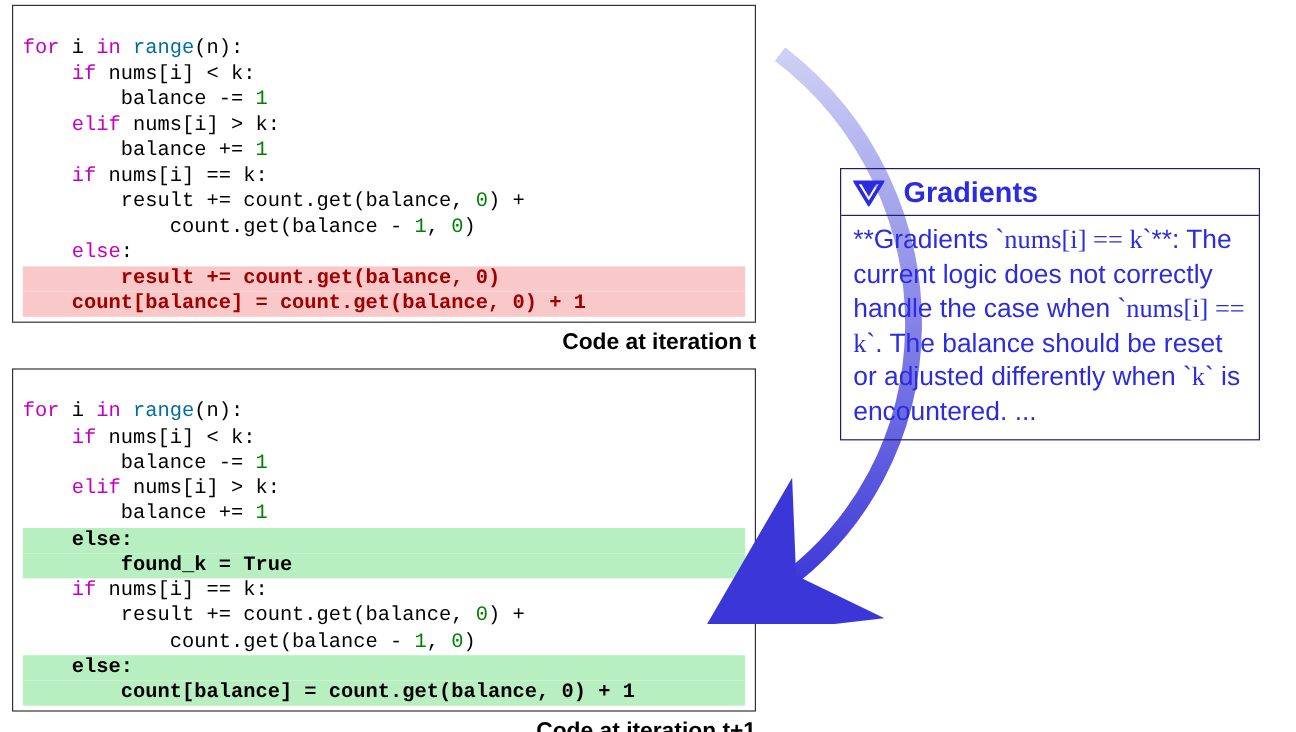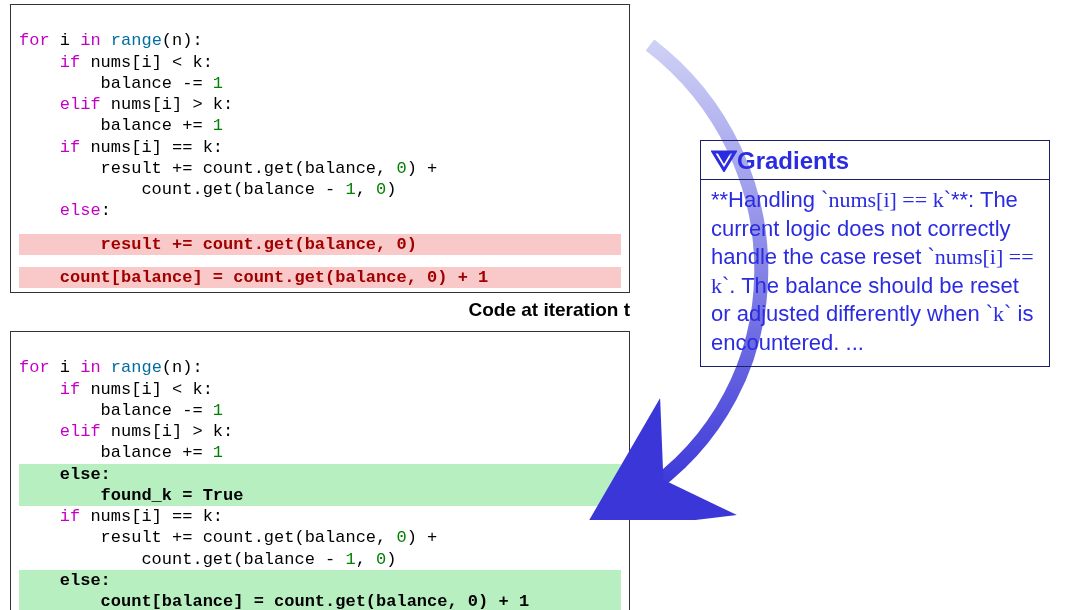--- a/index.html
+++ b/index.html
@@ -42,21 +42,20 @@
 
   
   .kw { color: #c400c4; } 
   .fn { color: #006e9e; } 
   .num { color: #008000; }
   .hl-del {
     background: #f9c9c9;
     color: #a00000;
     font-weight: bold;
     display: block;
-    margin-top: 12px;
   }
   .hl-add {
     background: #b8efc0;
     color: #000000;
     font-weight: bold;
     display: block;
   }
 
   
   .gradients-card {
@@ -64,21 +63,21 @@
     right: 30px;
     top: 140px;
     width: 350px;
     border: 1.5px solid #1d1d6d;
   }
   .gradients-header {
     padding: 6px 10px 4px 10px;
     border-bottom: 1.5px solid #1d1d6d;
     display: flex;
     align-items: center;
-    gap: 0;
+    gap: 16px;
     color: #2b2be0;
     font-weight: bold;
     font-size: 24px;
   }
   .gradients-body {
     padding: 6px 10px 8px 10px;
     color: #2b2be0;
     font-size: 22px;
     line-height: 1.3;
   }
@@ -150,15 +149,15 @@
   <div class="gradients-header">
     <span class="grad-icon">
       <svg viewBox="0 0 26 22" width="26" height="22">
         <path d="M2 2 L24 2 L13 20 Z" fill="none" stroke="#2b2be0" stroke-width="3"></path>
         <path d="M6 2 L20 2 L13 14 Z" fill="#2b2be0"></path>
       </svg>
     </span>
     <span>Gradients</span>
   </div>
   <div class="gradients-body">
-    <span>**Handling `</span><span class="code-inline">nums[i] == k</span><span>`**: The current logic does not correctly handle the case reset `</span><span class="code-inline">nums[i] == k</span><span>`. The balance should be reset or adjusted differently when `</span><span class="code-inline">k</span><span>` is encountered. ...</span>
+    <span>**Gradients `</span><span class="code-inline">nums[i] == k</span><span>`**: The current logic does not correctly handle the case when `</span><span class="code-inline">nums[i] == k</span><span>`. The balance should be reset or adjusted differently when `</span><span class="code-inline">k</span><span>` is encountered. ...</span>
   </div>
 </div>
 
 </body></html>

